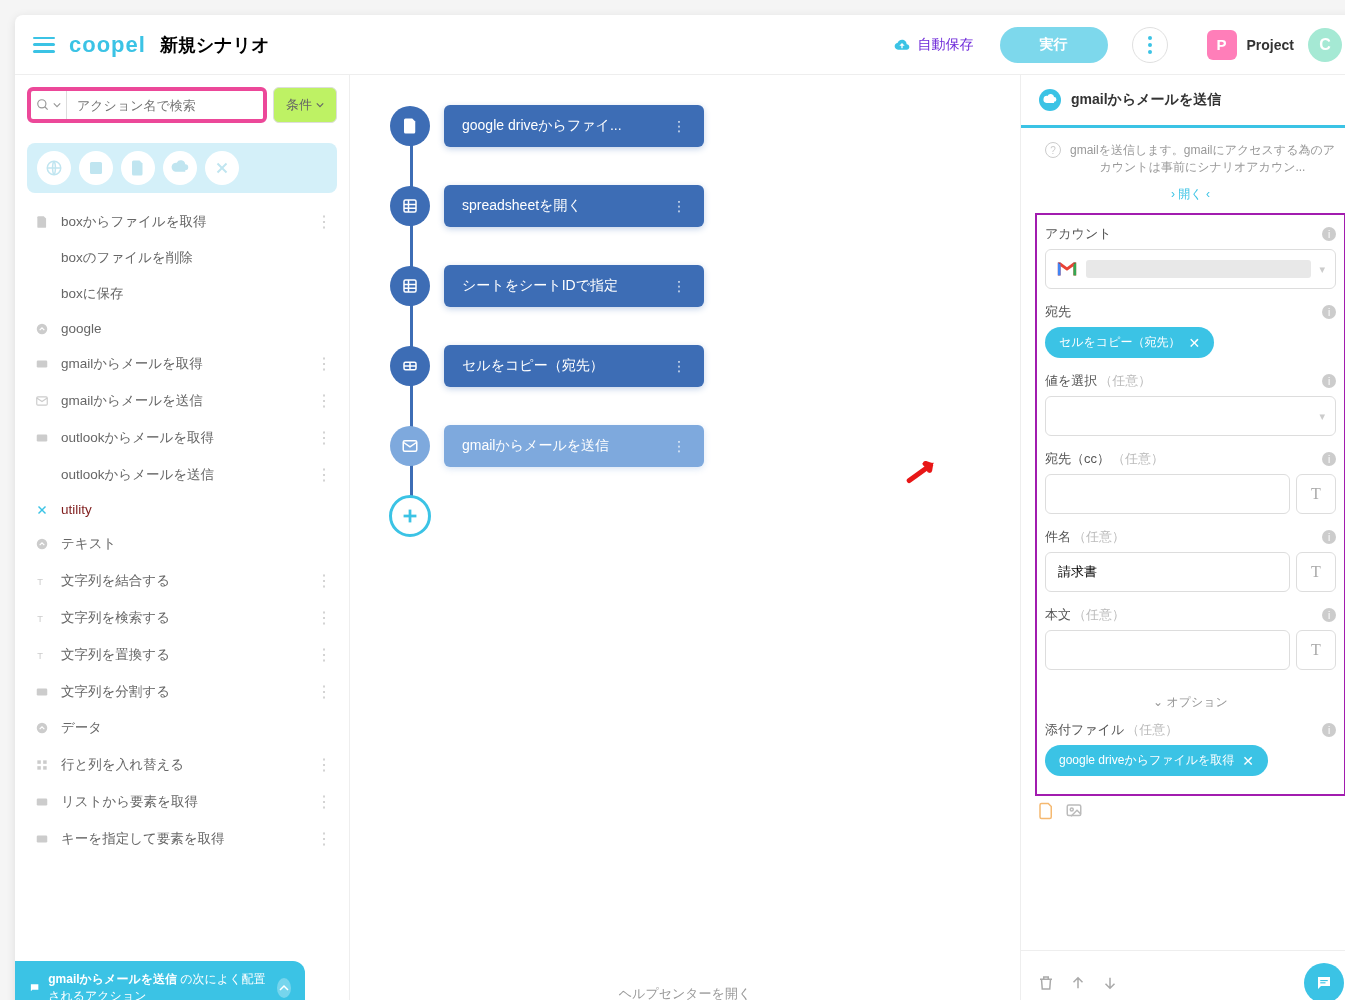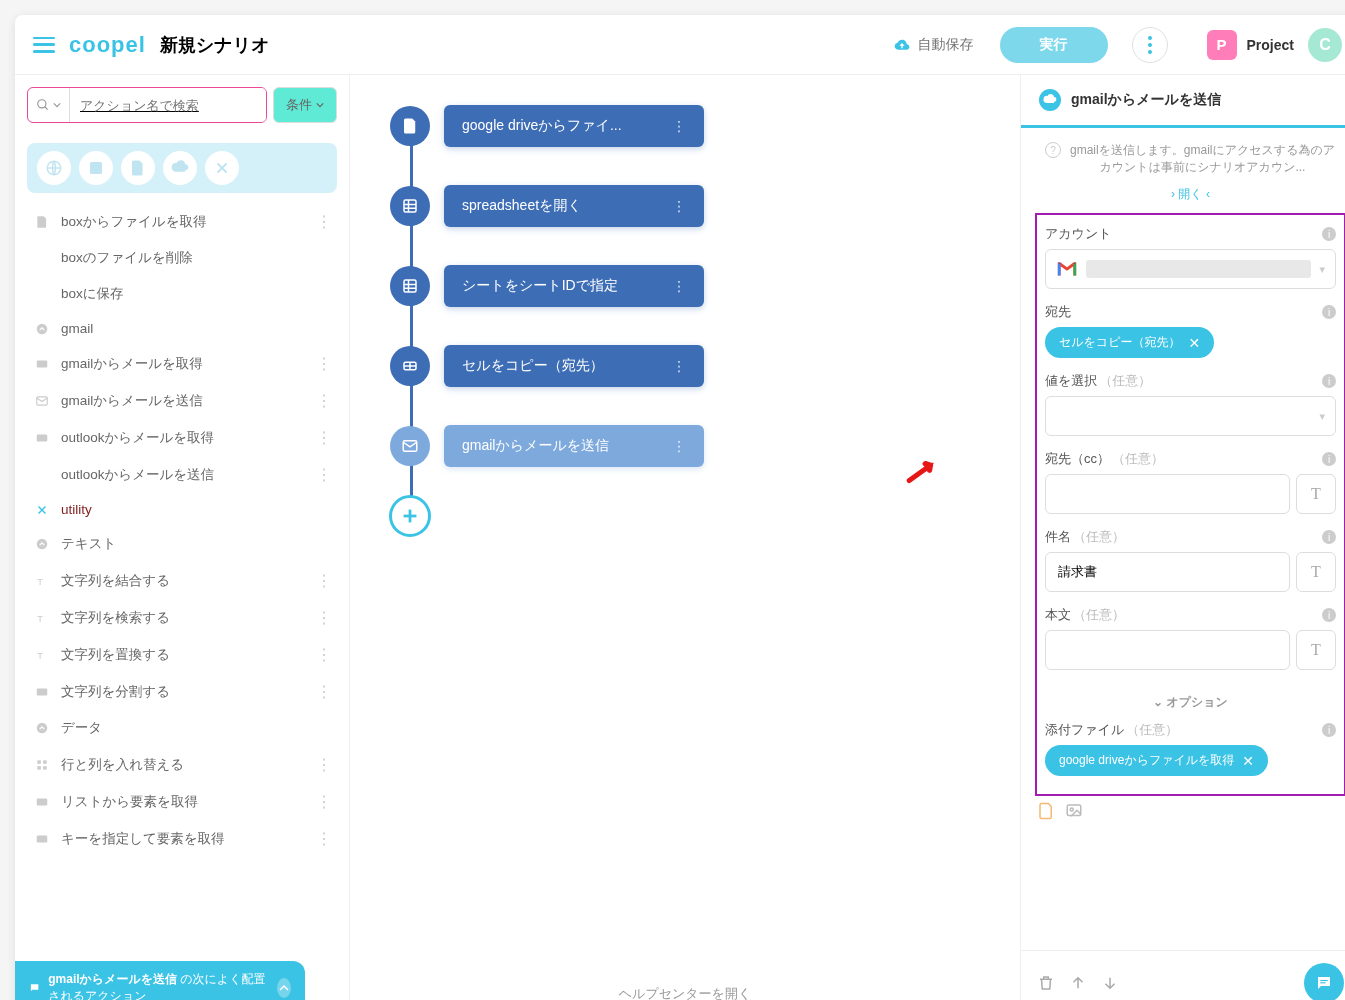--- a/index.html
+++ b/index.html
@@ -6,40 +6,40 @@
 body { background: #f5f5f5; padding: 15px; }
 .app { width: 1345px; height: 1000px; background: #fff; border-radius: 8px; overflow: hidden; display: flex; flex-direction: column; box-shadow: 0 2px 10px rgba(0,0,0,.1); position: relative; }
 
 
 .header { height: 60px; border-bottom: 1px solid #eee; display: flex; align-items: center; padding: 0 18px; gap: 14px; }
 .hamburger { width: 22px; height: 16px; display: flex; flex-direction: column; justify-content: space-between; cursor: pointer; }
 .hamburger span { height: 2.5px; background: #3bc3e5; border-radius: 2px; }
 .logo { font-size: 22px; font-weight: 700; color: #3bc3e5; letter-spacing: 1px; }
 .title { font-size: 18px; font-weight: 600; color: #000000; }
 .header-spacer { flex: 1; }
-.autosave { display: flex; align-items: center; gap: 6px; color: #737373; font-size: 14px; margin-right: 12px; }
+.autosave { display: flex; align-items: center; gap: 6px; color: #6d28d9; font-size: 14px; margin-right: 12px; }
 .autosave-icon { width: 20px; height: 16px; color: #3bc3e5; }
 .run-btn { background: #7dd8ec; color: #fff; border: none; border-radius: 20px; padding: 9px 40px; font-size: 14px; font-weight: 600; cursor: pointer; }
 .more-btn { width: 36px; height: 36px; border-radius: 50%; border: 1px solid #e0e0e0; background: #fff; display: flex; align-items: center; justify-content: center; cursor: pointer; margin-left: 10px; }
 .more-dots { display: flex; flex-direction: column; gap: 3px; }
 .more-dots span { width: 4px; height: 4px; background: #3bc3e5; border-radius: 50%; }
 .project { display: flex; align-items: center; gap: 10px; margin-left: 25px; font-size: 14px; color: #333; font-weight: 600; }
 .project-icon { width: 30px; height: 30px; background: #ff7eb9; border-radius: 6px; color: #fff; display: flex; align-items: center; justify-content: center; font-weight: 600; font-size: 15px; }
 .avatar { width: 34px; height: 34px; background: #a5e9d4; border-radius: 50%; color: #fff; display: flex; align-items: center; justify-content: center; font-weight: 600; margin-left: auto; }
 
 
 .main { flex: 1; display: flex; overflow: hidden; }
 
 
 .sidebar { width: 335px; border-right: 1px solid #eee; display: flex; flex-direction: column; overflow: hidden; }
 .search-row { padding: 12px; display: flex; gap: 6px; }
-.search-wrap { flex: 1; display: flex; border: 1px solid #ec4899; border-radius: 6px; overflow: hidden; height: 36px; text-decoration: underline; }
+.search-wrap { flex: 1; display: flex; border: 4px solid #ec4899; border-radius: 6px; overflow: hidden; height: 36px; }
 .search-selector { width: 42px; border-right: 1px solid #ddd; display: flex; align-items: center; justify-content: center; gap: 3px; cursor: pointer; color: #999; }
 .search-input { flex: 1; border: none; outline: none; padding: 0 10px; font-size: 13px; color: #999; }
-.filter-btn { border: 1px solid #ddd; border-radius: 6px; padding: 0 12px; display: flex; align-items: center; gap: 4px; font-size: 13px; color: #666; cursor: pointer; background: #5eead4; }
+.filter-btn { border: 1px solid #ddd; border-radius: 6px; padding: 0 12px; display: flex; align-items: center; gap: 4px; font-size: 13px; color: #666; cursor: pointer; background: #bef264; }
 .icon-row { margin: 8px 12px 10px; background: #d4f0f9; border-radius: 8px; padding: 8px 10px; display: flex; gap: 8px; }
 .icon-circle { width: 34px; height: 34px; background: #fff; border-radius: 50%; display: flex; align-items: center; justify-content: center; cursor: pointer; color: #c0e5f0; }
 .action-list { flex: 1; overflow-y: auto; }
 .action-item { display: flex; align-items: center; padding: 9px 18px; font-size: 13.5px; color: #666; cursor: pointer; position: relative; }
 .action-item.category { font-weight: 500; }
 .action-item.category.utility-cat { color: #7f1d1d; }
 .action-icon { width: 18px; margin-right: 10px; display: flex; align-items: center; justify-content: center; color: #ccc; }
 .action-icon.utility-icon { color: #3bc3e5; }
 .action-item .item-more { margin-left: auto; color: #ccc; cursor: pointer; font-size: 16px; letter-spacing: -1px; }
 .tip-bar { background: #3bc3e5; color: #fff; padding: 10px 14px; font-size: 12px; display: flex; align-items: center; gap: 8px; border-top-right-radius: 12px; position: relative; margin-top: auto; width: 290px; }
@@ -74,21 +74,21 @@
 .info-dot { margin-left: auto; width: 14px; height: 14px; background: #ccc; border-radius: 50%; color: #fff; font-size: 10px; display: flex; align-items: center; justify-content: center; }
 .select-box { border: 1px solid #ddd; border-radius: 6px; height: 40px; display: flex; align-items: center; padding: 0 10px; cursor: pointer; position: relative; }
 .gmail-m { width: 22px; height: 18px; margin-right: 8px; }
 .grey-block { flex: 1; height: 18px; background: #e8e8e8; border-radius: 3px; margin-right: 8px; }
 .dropdown-caret { color: #ccc; font-size: 11px; }
 .chip { display: inline-flex; align-items: center; background: #3bc3e5; color: #fff; border-radius: 18px; padding: 7px 14px; font-size: 12px; gap: 6px; }
 .chip-x { cursor: pointer; font-size: 14px; margin-left: 2px; }
 .input-row { display: flex; gap: 6px; }
 .text-input { flex: 1; border: 1px solid #ddd; border-radius: 6px; height: 40px; padding: 0 12px; font-size: 13px; outline: none; }
 .t-btn { width: 40px; height: 40px; border: 1px solid #ddd; border-radius: 6px; display: flex; align-items: center; justify-content: center; font-size: 16px; color: #aaa; font-family: serif; cursor: pointer; background: #fff; }
-.options-divider { text-align: center; font-size: 12px; color: #999; padding: 10px 0; cursor: pointer; font-weight: bold; }
+.options-divider { text-align: center; font-size: 12px; color: #999; padding: 10px 0; cursor: pointer; }
 .file-icons { display: flex; gap: 10px; padding: 6px 2px 4px; }
 .file-icons span { width: 18px; height: 18px; color: #f5b971; cursor: pointer; }
 .panel-footer { border-top: 1px solid #eee; padding: 12px 16px; display: flex; align-items: center; gap: 14px; }
 .panel-footer .icn { color: #aaa; cursor: pointer; width: 18px; height: 18px; }
 .comment-fab { width: 40px; height: 40px; background: #3bc3e5; border-radius: 50%; display: flex; align-items: center; justify-content: center; color: #fff; margin-left: auto; cursor: pointer; }
 </style>
 </head>
 <body>
 
 <div class="app">
@@ -193,21 +193,21 @@
             <span class="action-icon"></span>
             <span>boxに保存</span>
           </div>
           <div class="action-item category">
             <span class="action-icon">
               <svg width="14" height="14" viewBox="0 0 24 24" fill="currentColor">
                 <circle cx="12" cy="12" r="9" fill="#ccc"></circle>
                 <path d="M8 14l4-4 4 4" fill="none" stroke="#fff" stroke-width="2"></path>
               </svg>
             </span>
-            <span>gmail</span>
+            <span>google</span>
           </div>
           <div class="action-item">
             <span class="action-icon">
               <svg width="14" height="14" viewBox="0 0 24 24" fill="currentColor">
                 <rect x="3" y="6" width="18" height="12" rx="2"></rect>
               </svg>
             </span>
             <span>gmailからメールを取得</span>
             <span class="item-more">⋮</span>
           </div>

